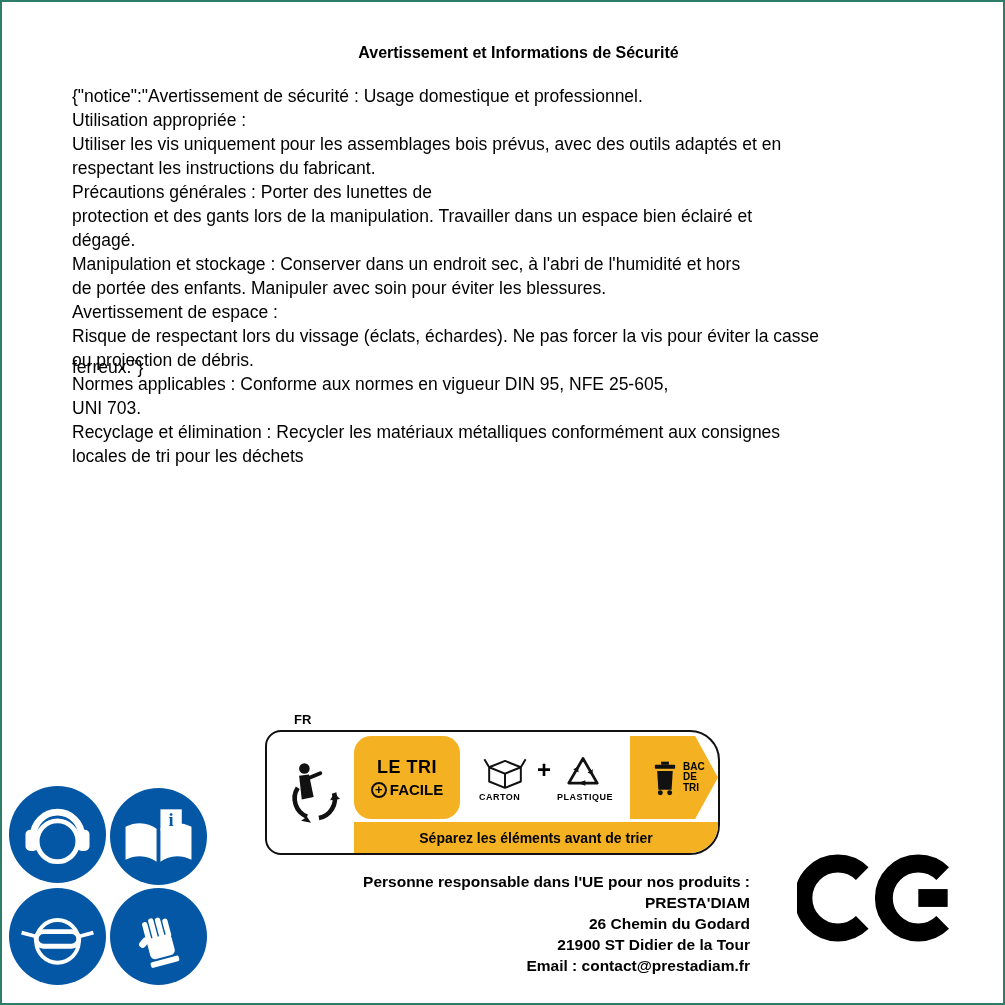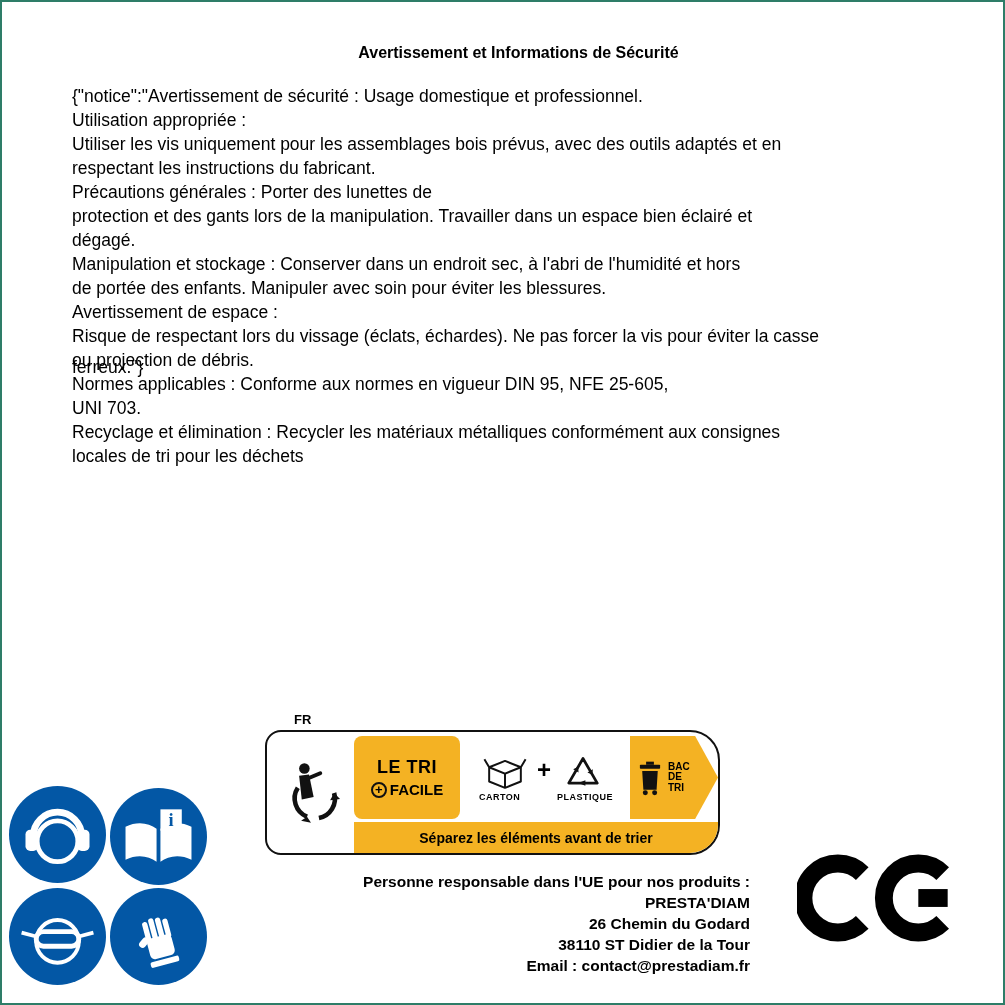--- a/index.html
+++ b/index.html
@@ -24,34 +24,34 @@
 
   
   .fr-label{position:absolute;left:270px;top:712px;font-size:13px;font-weight:bold;margin-left:24px;}
   .triman-banner{position:absolute;left:265px;top:730px;width:455px;height:125px;
     border:2px solid #111;border-radius:16px 30px 30px 16px;box-sizing:border-box;
     background:#fff;display:flex;overflow:hidden;}
   .triman-logo{width:87px;display:flex;align-items:center;justify-content:center;}
   .triman-logo svg{width:66px;height:84px;}
   .triman-right{flex:1;display:flex;flex-direction:column;}
   .triman-top{flex:1;display:flex;align-items:stretch;}
-  .headline-box{width:106px;background:#F4B223;border-radius:8px;margin:4px 2px 3px 0;
+  .headline-box{width:106px;background:#F4B223;border-radius:17px;margin:4px 2px 3px 0;
     display:flex;flex-direction:column;align-items:center;justify-content:center;gap:3px;}
   .hl1{font-size:18px;font-weight:bold;letter-spacing:.5px;}
   .hl2{font-size:15px;font-weight:bold;display:flex;align-items:center;gap:3px;}
   .plus-circle{width:16px;height:16px;border:2.5px solid #111;border-radius:50%;
     display:inline-flex;align-items:center;justify-content:center;font-size:13px;font-weight:bold;box-sizing:border-box;}
   .materials{flex:1;display:flex;align-items:center;justify-content:center;gap:6px;}
   .material{display:flex;flex-direction:column;align-items:flex-start;}
   .material svg{width:52px;height:38px;}
   .mat-label{font-size:9px;font-weight:bold;letter-spacing:.5px;margin-top:1px;}
   .mat-plus{font-size:24px;font-weight:bold;margin-bottom:14px;}
   .bin-flag{width:88px;background:#F4B223;margin:4px 0 3px 0;
     clip-path:polygon(0 0,74% 0,100% 50%,74% 100%,0 100%);
-    display:flex;align-items:center;gap:4px;padding-left:6px;box-sizing:border-box;}
+    display:flex;align-items:center;gap:4px;padding-left:21px;box-sizing:border-box;}
   .bin-flag svg{width:28px;height:38px;flex:0 0 auto;}
   .bin-text{font-size:10px;font-weight:bold;line-height:10.5px;}
   .tagline{height:31px;background:#F4B223;display:flex;align-items:center;justify-content:center;
     font-size:14px;font-weight:bold;}
 
   
   .responsible{position:absolute;left:250px;top:871px;width:500px;text-align:right;
     font-size:15.5px;font-weight:bold;line-height:21px;}
 
   
@@ -186,21 +186,21 @@
       </div>
     </div>
     <div class="tagline">Séparez les éléments avant de trier</div>
   </div>
 </div>
 
 <div class="responsible">
   <div>Personne responsable dans l'UE pour nos produits :</div>
   <div>PRESTA'DIAM</div>
   <div>26 Chemin du Godard</div>
-  <div>38110 ST Didier de la Tour</div>
+  <div>21900 ST Didier de la Tour</div>
   <div>Email : contact@prestadiam.fr</div>
 </div>
 
 <div class="ce-mark" aria-label="CE">
   <svg viewBox="0 0 130 72">
     <path d="M51.1 16.9 A27 27 0 1 0 51.1 55.1" fill="none" stroke="#000" stroke-width="14"></path>
     <path d="M114.1 16.9 A27 27 0 1 0 114.1 55.1" fill="none" stroke="#000" stroke-width="14"></path>
     <path d="M95 36 H118" stroke="#000" stroke-width="14"></path>
   </svg>
 </div>

